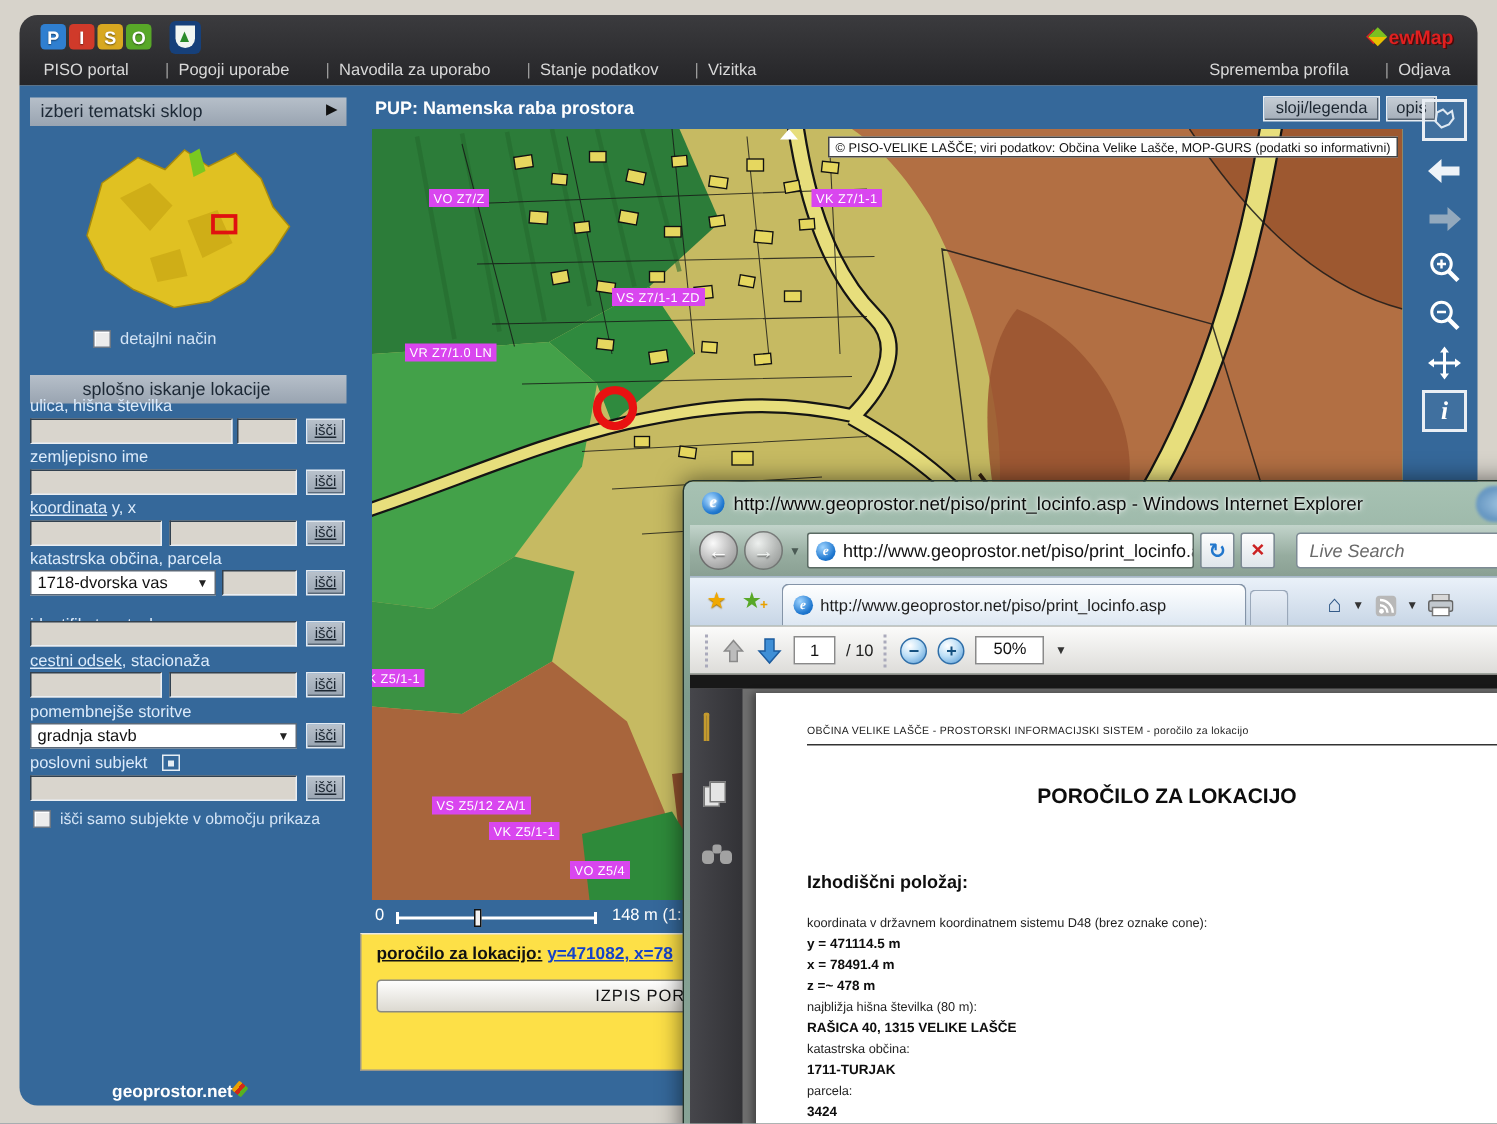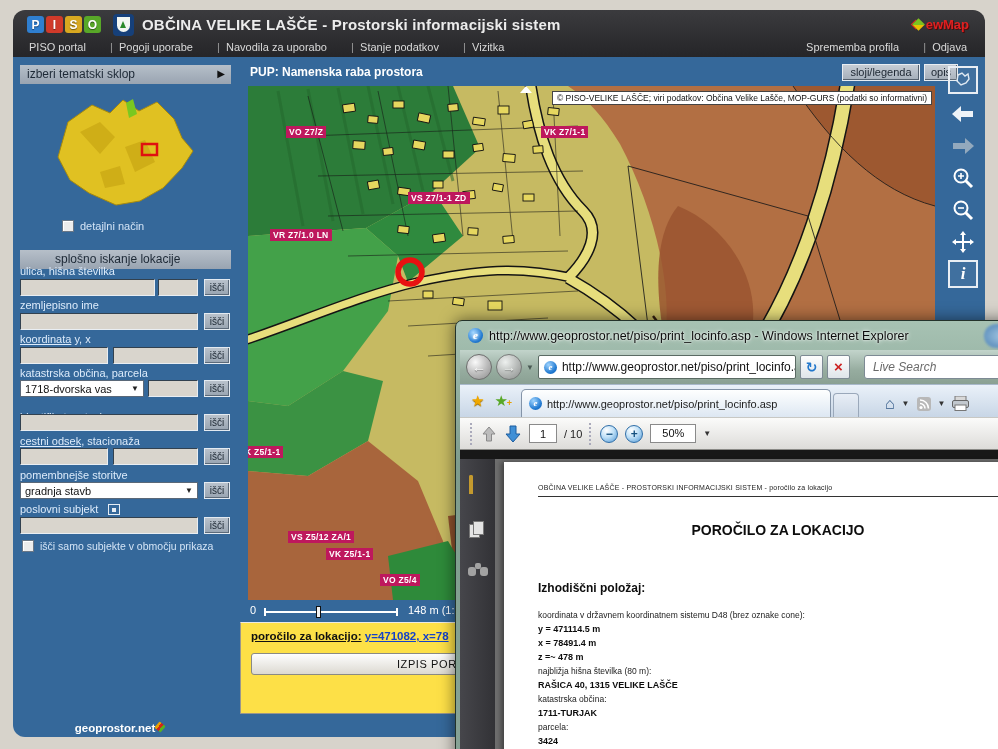--- a/index.html
+++ b/index.html
@@ -35,36 +35,36 @@
   .sect-bar { position:absolute; left:20px; width:211px; height:19px; background:linear-gradient(#b6bfc9,#99a4b1);
               color:#1d2936; font-size:12px; padding:2px 6px 0 7px; }
   .sect-bar .arr { float:right; color:#111; font-size:10px; margin-top:1px; }
   #ovmap { position:absolute; left:30px; top:92px; width:186px; height:124px; }
   .chkrow { position:absolute; display:flex; align-items:center; gap:6px; color:#d3e4f6; font-size:11px; }
   .chkbox { width:12px; height:12px; background:#ececec; border:1px solid #6a7786; box-shadow:inset 1px 1px 0 #fff; }
   .f-label { position:absolute; left:20px; color:#dcebfb; font-size:11px; white-space:nowrap; }
   .f-label .lnk { text-decoration:underline; cursor:pointer; }
   .s-input { position:absolute; height:17px; background:#d9d5cd; border:1px solid; border-color:#32414f #e9eef3 #e9eef3 #32414f; }
   .isci { position:absolute; width:26px; height:17px; background:linear-gradient(#b9c2cc,#98a4b1); border:1px solid #e3eaf1;
-          box-shadow:inset -1px -1px 0 #5c6a79; color:#1c2732; font-size:10px; text-align:center; line-height:15px; cursor:pointer; }
+          box-shadow:inset -1px -1px 0 #5c6a79; color:#1c2732; font-size:10px; text-align:center; line-height:15px; cursor:pointer;text-decoration:underline; }
   .s-select { position:absolute; height:17px; background:#fff; border:1px solid #5a6878; color:#111; font-size:11px;
               display:flex; align-items:center; padding:0 4px; cursor:pointer; }
   .s-select .car { margin-left:auto; font-size:8px; color:#222; }
   #biz-ico { display:inline-block; width:12px; height:11px; border:1px solid #e6edf4; background:#35689a; margin-left:10px; vertical-align:-2px; position:relative; cursor:pointer; }
   #biz-ico i { position:absolute; left:3px; top:2.5px; width:4px; height:4px; background:#e6edf4; }
   #geo-logo { position:absolute; left:0; width:240px; top:722px; text-align:center; color:#fff; font-weight:bold; font-size:11.5px; }
   #geo-logo .leaf { display:inline-block; width:8px; height:8px; margin:0 1px; transform:rotate(40deg);
                     background:linear-gradient(90deg,#e8a000 33%,#d02818 33% 66%,#58b020 66%); border-radius:1px; vertical-align:1px; }
 
   
   #map-title { position:absolute; left:250px; top:65px; color:#fff; font-weight:bold; font-size:12px; }
   .map-btn { position:absolute; top:64px; height:17px; background:linear-gradient(#c6cdd5,#a4aeb9); border:1px solid #e8edf2;
              box-shadow:inset -1px -1px 0 #55616e; color:#1b2530; font-size:11px; text-align:center; line-height:15px; cursor:pointer; }
   #mapview { position:absolute; left:248px; top:86px; width:687px; height:514px; overflow:hidden; background:#c6ba62; }
-  .zone-chip { position:absolute; background:#be185d; color:#fff; font-size:8.5px; font-weight:bold; padding:1px 3px; white-space:nowrap; letter-spacing:.3px; }
+  .zone-chip { position:absolute; background:#d946ef; color:#fff; font-size:8.5px; font-weight:normal; padding:1px 3px; white-space:nowrap; letter-spacing:.3px; }
   #map-copy { position:absolute; right:3px; top:5px; background:#fff; border:1px solid #444; color:#111; font-size:8.5px; padding:1px 4px; }
   #map-collapse { position:absolute; left:272px; top:0; width:0; height:0; border-left:6px solid transparent; border-right:6px solid transparent; border-bottom:7px solid #fff; }
 
   
   .tool { position:absolute; left:948px; width:30px; height:28px; display:flex; align-items:center; justify-content:center; cursor:pointer; }
   .tool.boxed { border:2px solid #e9eef4; background:rgba(255,255,255,.06); }
   .tool svg { display:block; }
   #tool-info span { color:#fff; font-family:"Liberation Serif","DejaVu Serif",serif; font-style:italic; font-weight:bold; font-size:17px; }
 
   
@@ -161,21 +161,20 @@
     <div id="hdr-row1">
       <span class="piso-box pb0">P</span>
       <span class="piso-box pb1">I</span>
       <span class="piso-box pb2">S</span>
       <span class="piso-box pb3">O</span>
       <span id="crest">
           <span class="shield">
             <i></i>
           </span>
         </span>
-      <span id="hdr-title">OBČINA VELIKE LAŠČE - Prostorski informacijski sistem</span>
       <span id="ewmap">
         <span class="dia"></span>
         <span class="txt">ewMap</span>
       </span>
     </div>
     <div id="hdr-row2">
       <span class="hmenu">
         <span class="mi">PISO portal</span>
         <span class="mi">Pogoji uporabe</span>
         <span class="mi">Navodila za uporabo</span>

